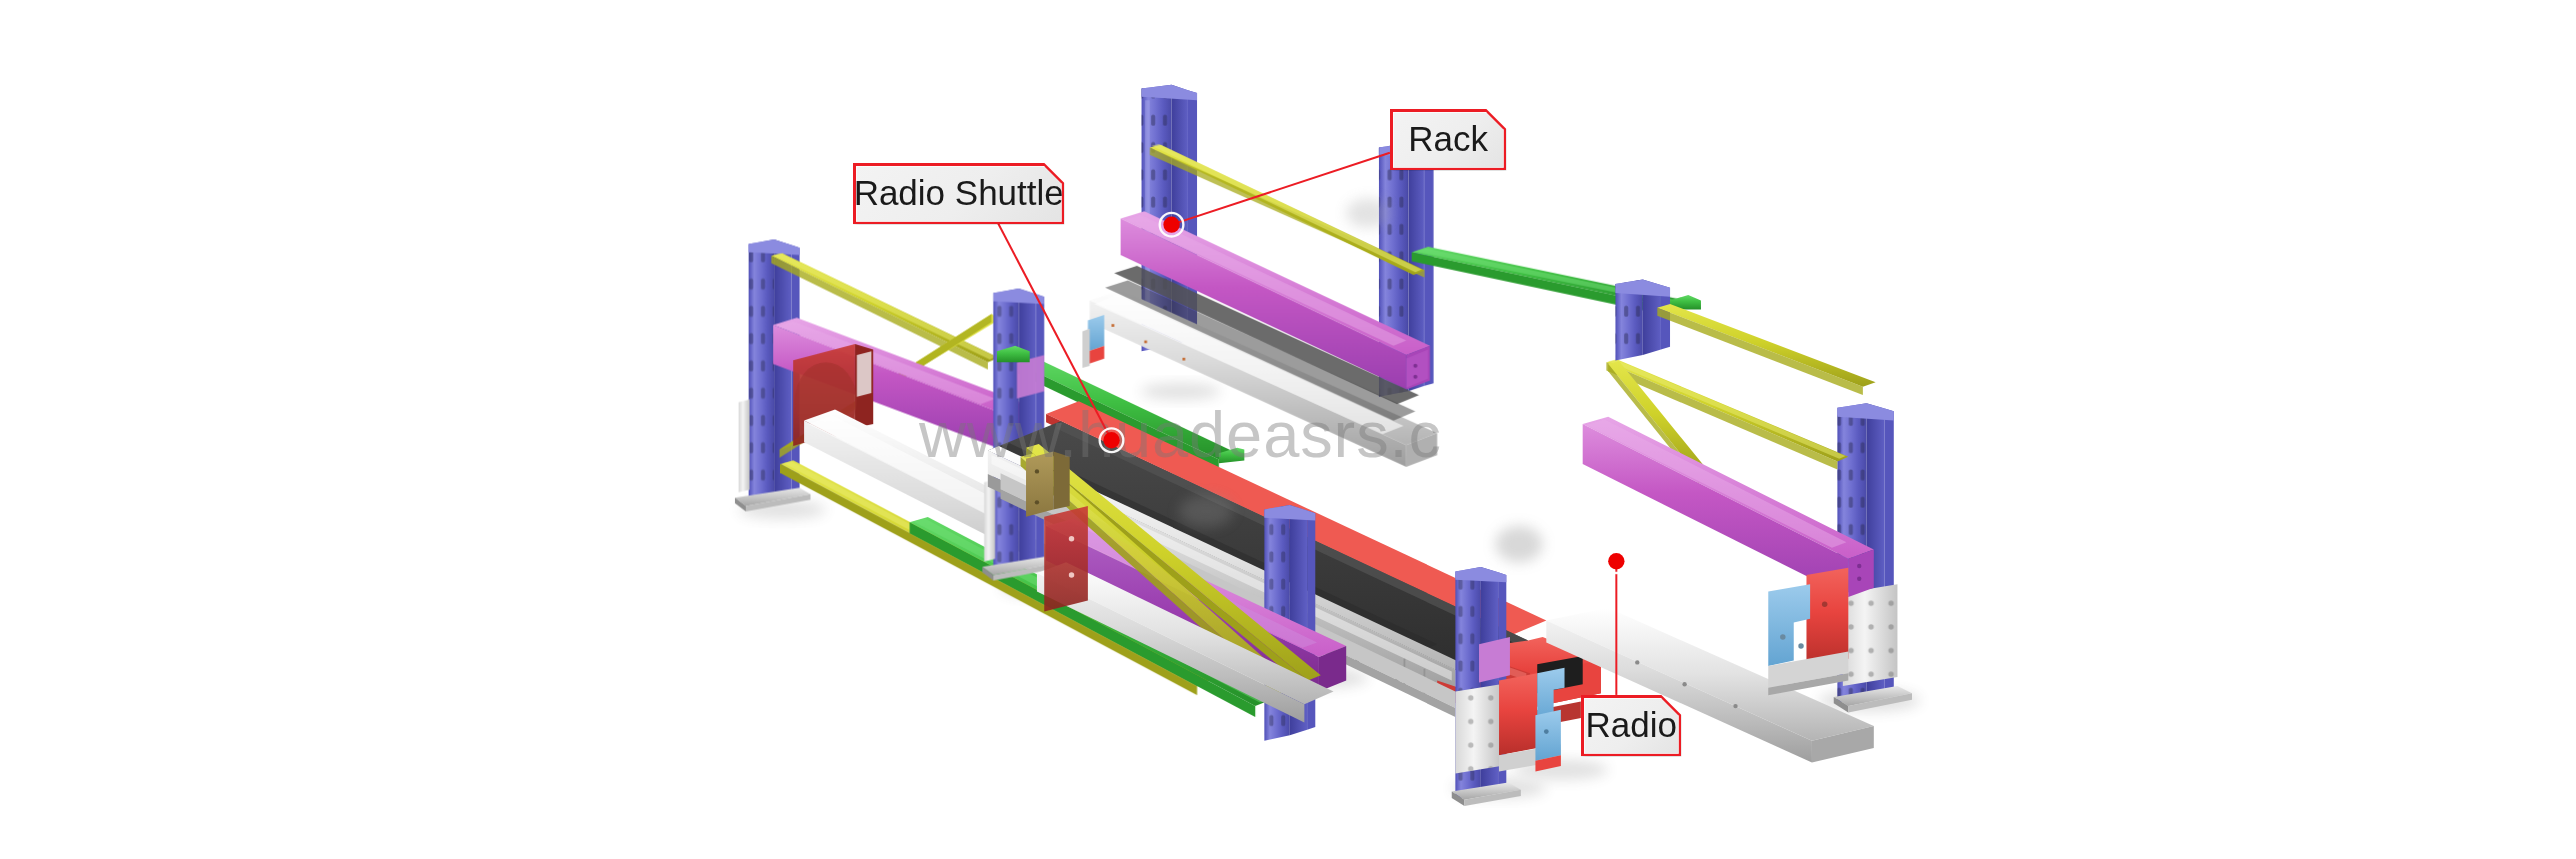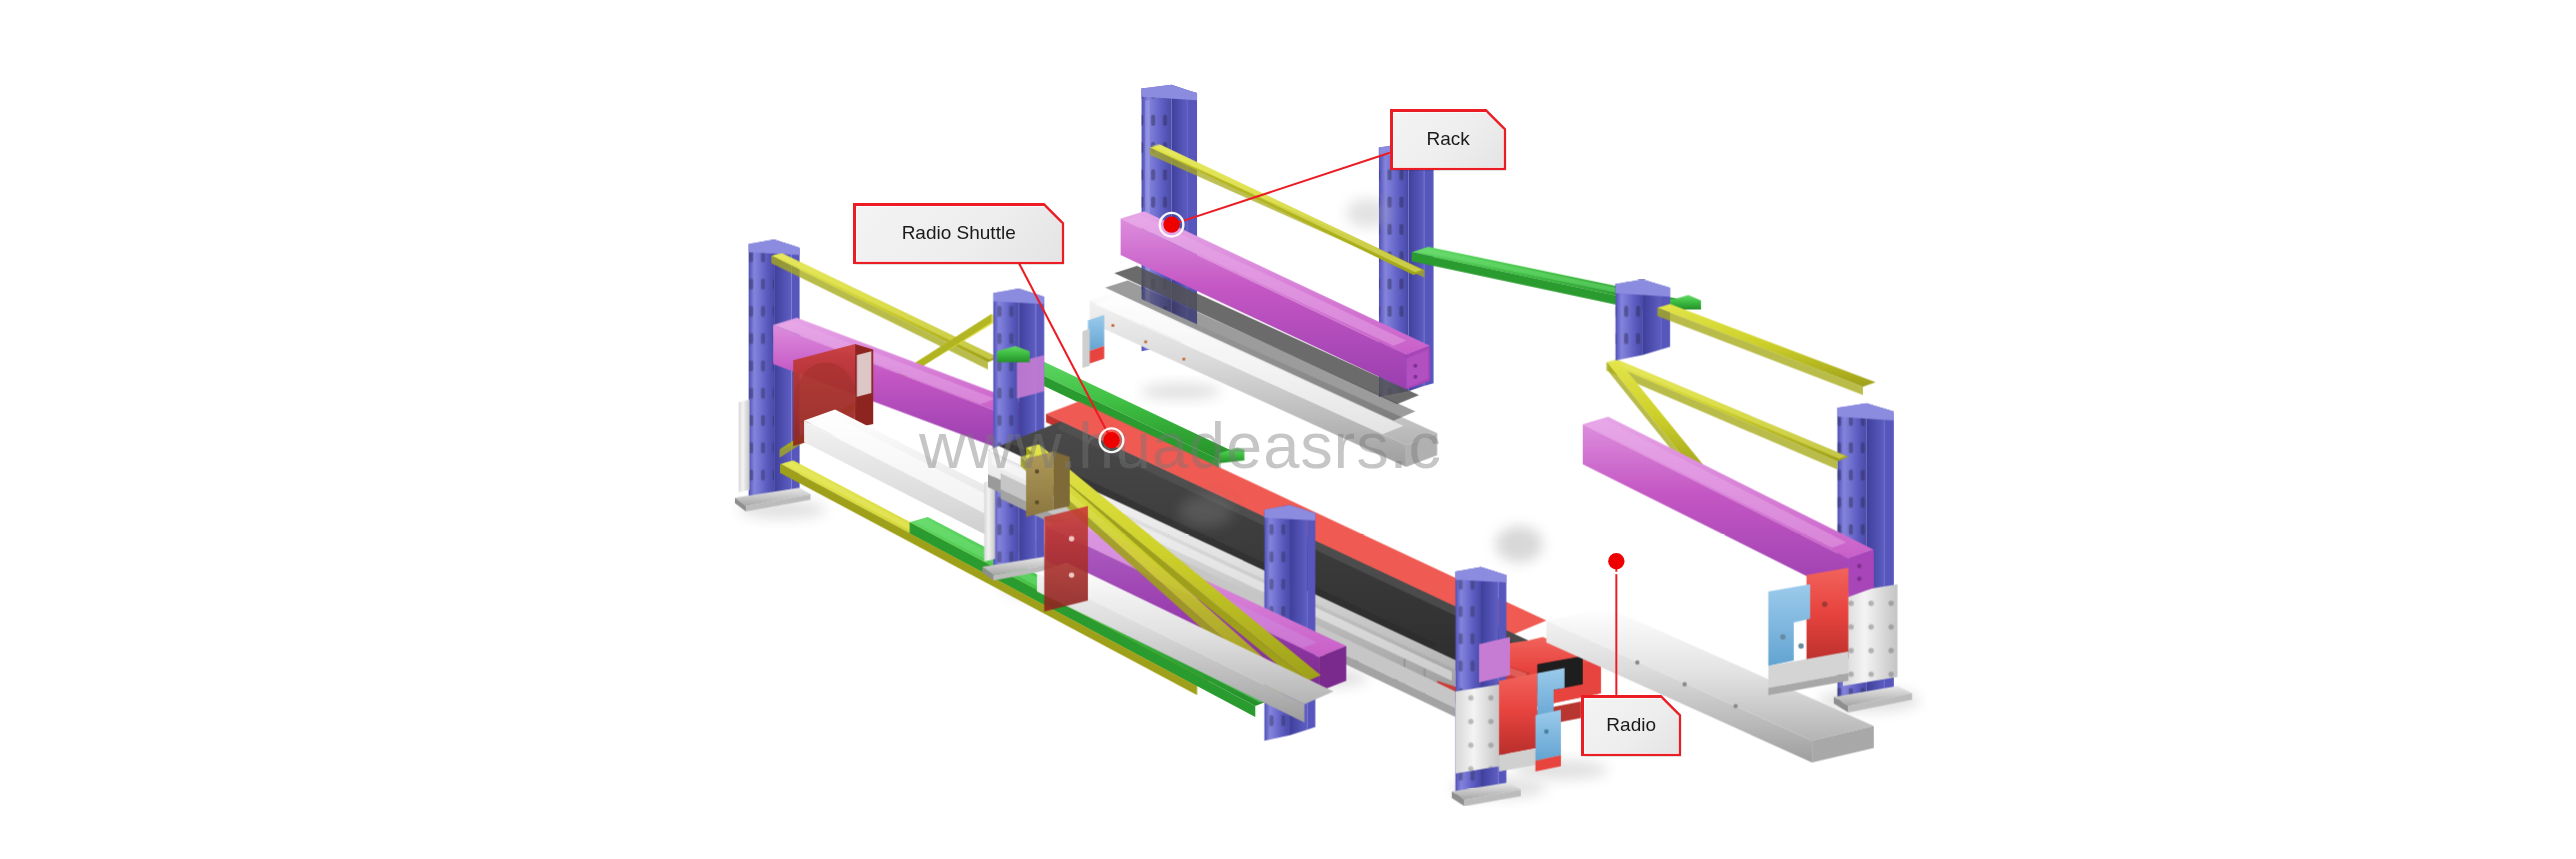--- a/index.html
+++ b/index.html
@@ -4,21 +4,21 @@
 <style>
   html,body{margin:0;padding:0;background:#ffffff;}
   body{width:2576px;height:860px;overflow:hidden;font-family:"Liberation Sans",sans-serif;}
   #stage{position:relative;width:2576px;height:860px;background:#ffffff;overflow:hidden;}
   #scene{position:absolute;inset:0;}
   #scene svg{display:block;width:2576px;height:860px;}
 
   
   .watermark{
     position:absolute;
-    left:919px; top:408px;
+    left:919px; top:397px;
     font-family:"Liberation Sans",sans-serif;
     font-size:65px;
     font-weight:400;
     letter-spacing:0.9px;
     color:rgba(120,120,120,0.42);
     white-space:nowrap;
     pointer-events:none;
     user-select:none;
     z-index:40;
   }
@@ -40,21 +40,21 @@
     position:relative;
     width:100%;height:100%;
     background:linear-gradient(135deg,#f3f3f3 0%,#eeeeee 55%,#e4e4e4 100%);
     -webkit-clip-path:polygon(0 0, calc(100% - 18px) 0, 100% 18px, 100% 100%, 0 100%);
     clip-path:polygon(0 0, calc(100% - 18px) 0, 100% 18px, 100% 100%, 0 100%);
     display:flex;align-items:center;justify-content:center;
     box-shadow:inset 0 0 0 0.9px rgba(255,255,255,0.7);
   }
   .callout-label{
     font-family:"Liberation Sans",sans-serif;
-    font-size:19px;
+    font-size:35px;
     color:#1a1a1a;
     line-height:1;
     white-space:nowrap;
     padding:0 5.5px 1.8px 5.5px;
   }
   .leader-layer{position:absolute;inset:0;z-index:55;pointer-events:none;}
   .dot-layer{position:absolute;inset:0;z-index:58;pointer-events:none;}
 </style>
 </head>
 <body>
@@ -574,21 +574,21 @@
       <circle cx="1288" cy="247" r="13" fill="none" stroke="#ffffff" stroke-width="2.6" opacity="0.95"></circle>
       <circle cx="1288" cy="247" r="9" fill="#ee0000"></circle>
     </g>
     <g>
       <circle cx="1777" cy="617" r="13" fill="none" stroke="#ffffff" stroke-width="2.6" opacity="0.95"></circle>
       <circle cx="1777" cy="617" r="9" fill="#ee0000"></circle>
     </g>
   </svg>
 
   <div class="callout" style="left:853px; top:163px; width:206px; height:56px;">
-    <div class="callout-box bevel" style="width:206px;height:56px;margin-top:40px;">
+    <div class="callout-box bevel" style="width:206px;height:56px;">
       <div class="callout-inner">
         <span class="callout-label">Radio Shuttle</span>
       </div>
     </div>
   </div>
 
   <div class="callout" style="left:1390px; top:109px; width:111px; height:56px;">
     <div class="callout-box bevel" style="width:111px;height:56px;">
       <div class="callout-inner">
         <span class="callout-label">Rack</span>

